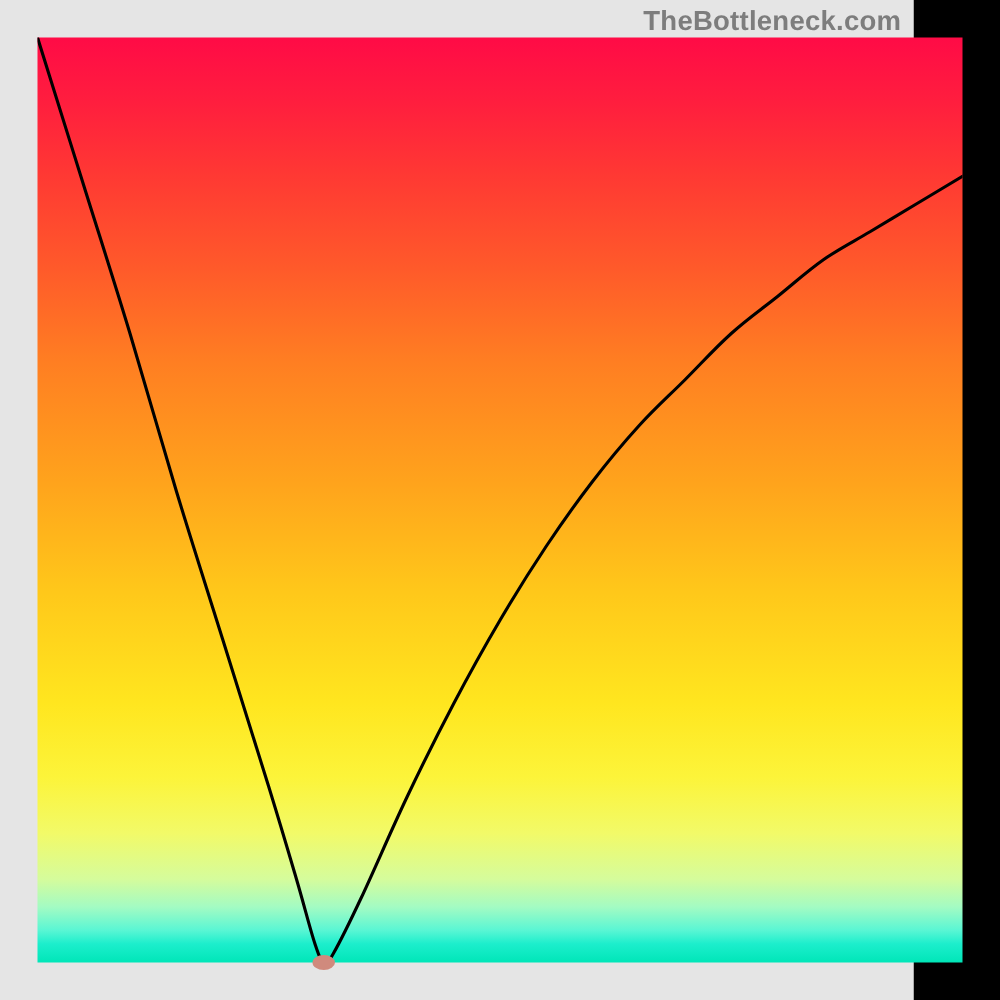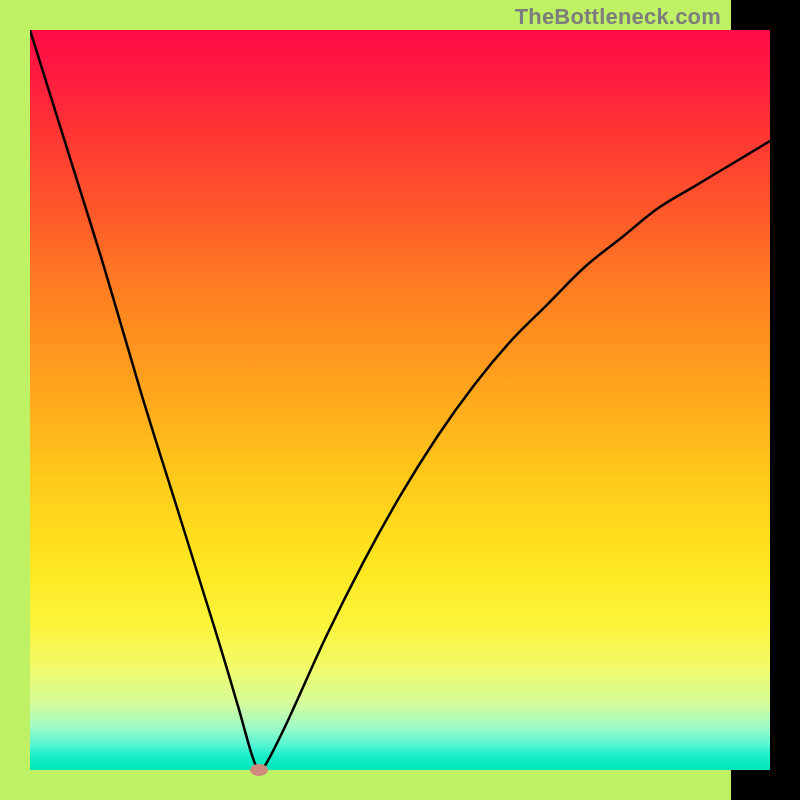--- a/index.html
+++ b/index.html
@@ -9,21 +9,21 @@
     height: 800px;
     background: #000;
     overflow: hidden;
   }
   .frame {
     position: absolute;
     left: 0;
     top: 0;
     width: 731px;
     height: 800px;
-    background: #bef264;
+    background: #e5e5e5;
     text-align: right;
   }
   .plot-area {
     position: absolute;
     left: 30px;
     top: 30px;
     width: 740px;
     height: 740px;
     background: linear-gradient(to bottom,
       #ff0b46 0%,

